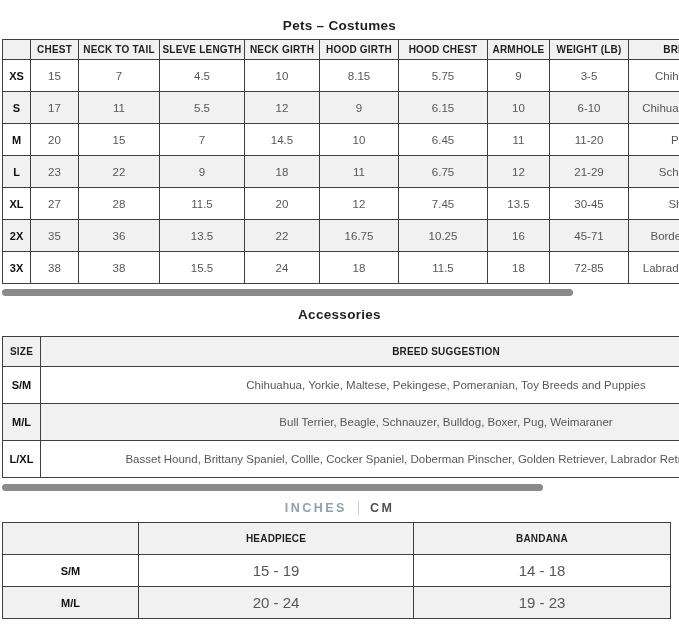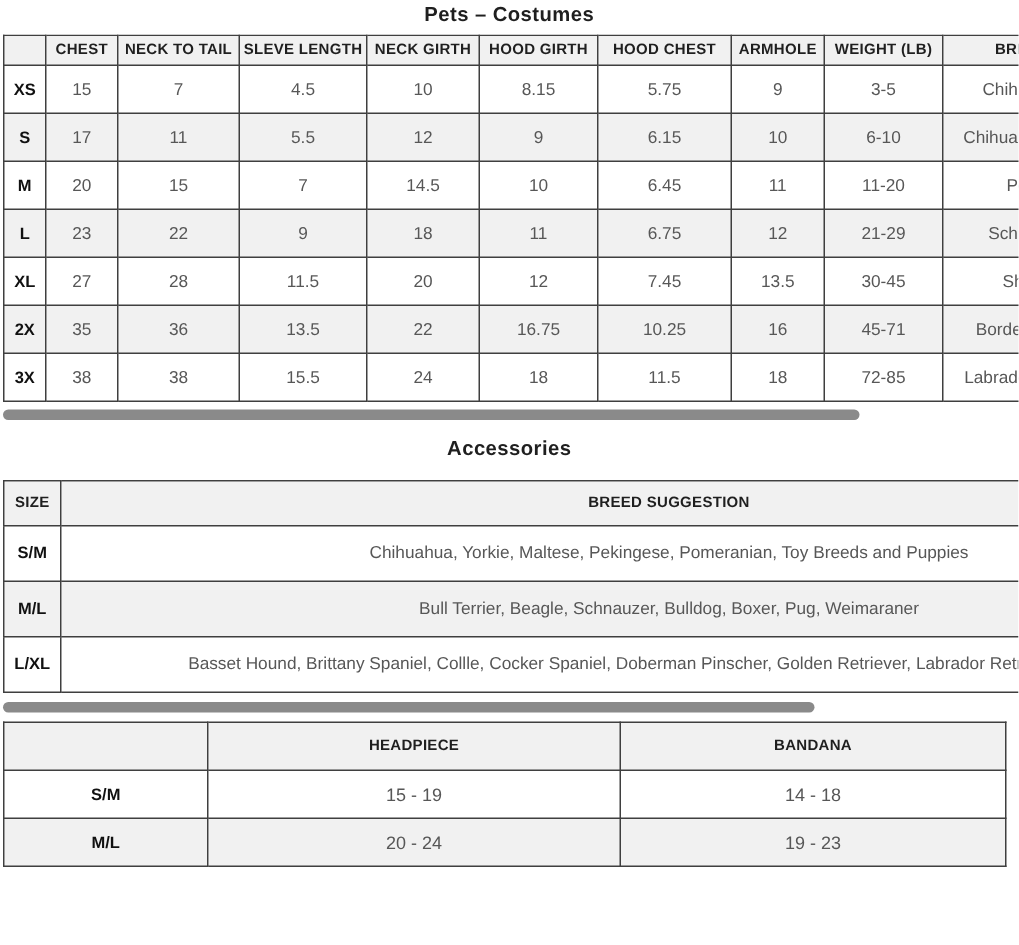--- a/index.html
+++ b/index.html
@@ -14,21 +14,21 @@
   *{box-sizing:border-box;}
   html,body{margin:0;padding:0;}
   body{
     width:679px;height:630px;overflow:hidden;background:#fff;
     font-family:"Liberation Sans", sans-serif;color:var(--text-dark);
   }
   .title{
     margin:0;text-align:center;font-size:13.5px;font-weight:700;
     letter-spacing:.3px;color:var(--text-dark);
   }
-  .title-costumes{padding-top:2px;}
+  .title-costumes{padding-top:18px;}
   .title-accessories{padding-top:11px;}
 
   .clip{overflow:hidden;width:677px;margin-left:2px;}
   .clip-costumes{margin-top:6px;}
   .clip-accessories{margin-top:14px;}
 
   table{border-collapse:collapse;table-layout:fixed;}
   th,td{border:1px solid var(--border);text-align:center;padding:0;overflow:hidden;white-space:nowrap;}
   thead th{background:var(--header-bg);font-size:10px;font-weight:700;letter-spacing:.2px;color:var(--text-dark);}
   tbody th{font-size:11px;font-weight:700;color:#111;background:#fff;}
@@ -56,21 +56,21 @@
   .t2 thead th{height:30px;}
   .t2 tbody th,.t2 tbody td{height:37px;}
   .t2 th:nth-child(1){width:38px;}
 
   
   .t3{width:669px;margin-left:2px;margin-top:6px;}
   .t3 th,.t3 td{height:32px;}
   .t3 th:nth-child(1){width:136px;}
   .t3 th:nth-child(2){width:275px;}
   .t3 thead th{font-size:10px;text-align:center;}
-  .t3 tbody td{font-size:12px;}
+  .t3 tbody td{font-size:15px;}
 
   .sb{height:7px;border-radius:4px;background:var(--scrollbar);margin-left:2px;}
   .sb1{width:571px;margin-top:5px;}
   .sb2{width:541px;margin-top:6px;}
 
   .unit-toggle{
     margin-top:9px;display:flex;justify-content:center;align-items:center;gap:11px;
     font-size:12.5px;font-weight:600;letter-spacing:2.5px;height:16px;
   }
   .unit{cursor:pointer;}
@@ -212,20 +212,25 @@
           </tr>
           <tr>
             <th>L/XL</th>
             <td>Basset Hound, Brittany Spaniel, Collle, Cocker Spaniel, Doberman Pinscher, Golden Retriever, Labrador Retriever, Pitbull, Sib</td>
           </tr>
         </tbody>
       </table>
   </div>
   <div class="sb sb2"></div>
 
+  <div class="unit-toggle">
+    <span class="unit unit-inches">INCHES</span>
+    <span class="unit-sep"></span>
+    <span class="unit unit-cm">CM</span>
+  </div>
 
   <table class="t3" id="headwear-table">
       <thead>
         <tr>
           <th></th>
           <th>HEADPIECE</th>
           <th>BANDANA</th>
         </tr>
       </thead>
       <tbody>

